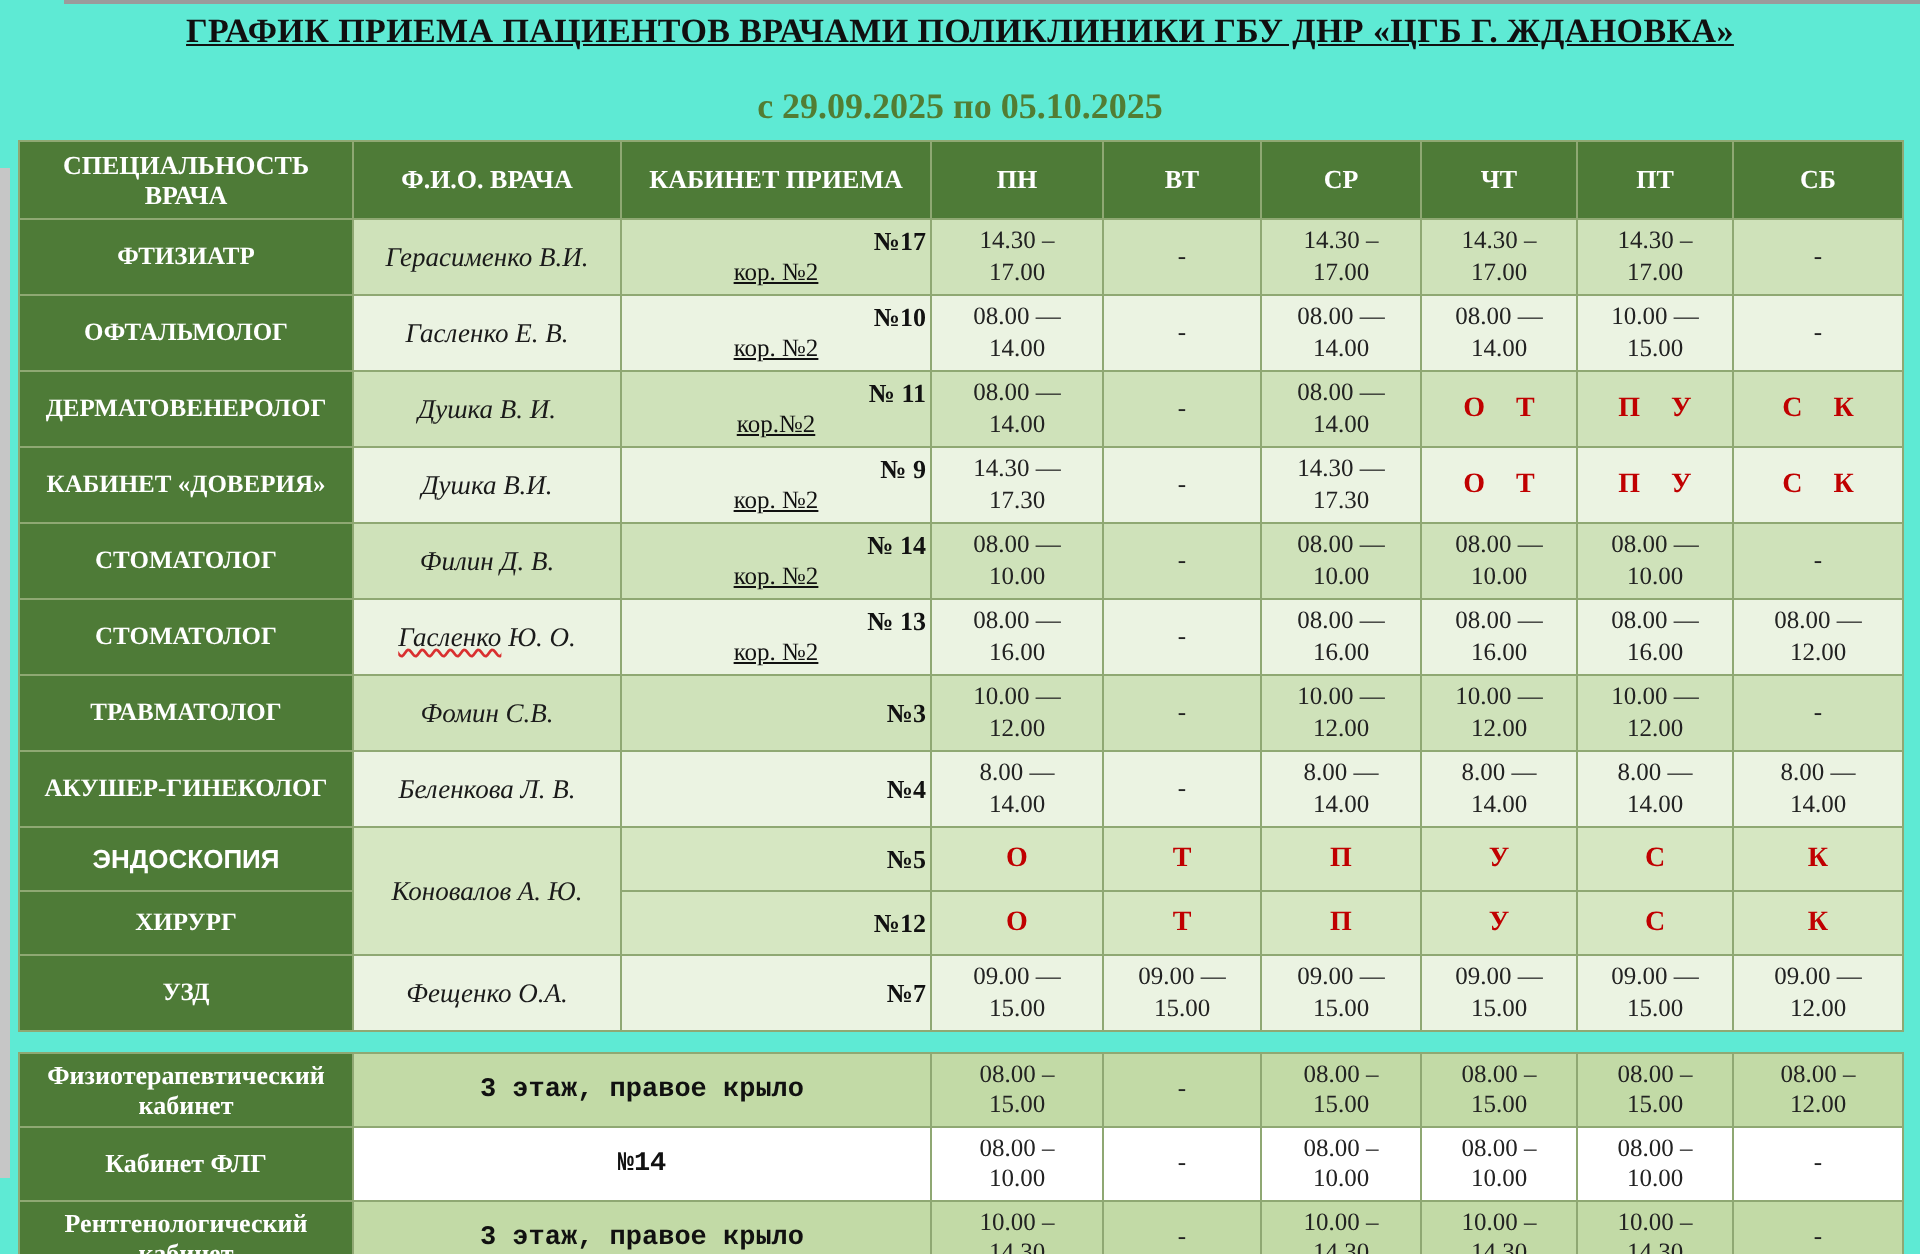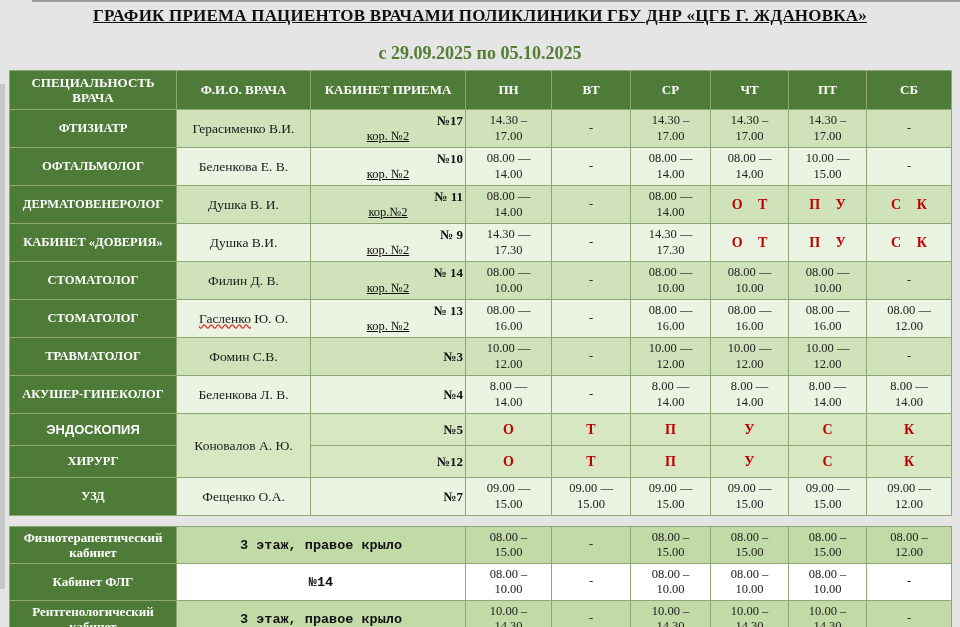--- a/index.html
+++ b/index.html
@@ -1,34 +1,34 @@
 <!DOCTYPE html>
 <html><head>
 <meta charset="utf-8">
 <style>
   html,body{margin:0;padding:0;background:#ffffff;}
-  .page{position:relative;width:960px;height:627px;background:#e5e5e5;overflow:hidden;
+  .page{position:relative;width:960px;height:627px;background:#5eead4;overflow:hidden;
         font-family:"Liberation Serif","DejaVu Serif",serif;box-sizing:border-box;padding-top:5px;}
   .edge-top{position:absolute;top:0;left:32px;right:0;height:2px;background:#9b9b9b;}
   .edge-left{position:absolute;top:84px;left:0;width:5px;height:505px;background:#c6c6c6;}
   .title{text-align:center;font-weight:bold;font-size:17px;color:#101010;letter-spacing:.2px;line-height:1.25;}
   .title span{text-decoration:underline;}
   .subtitle{text-align:center;font-weight:bold;font-size:18px;color:#527d33;margin-top:17px;}
   table.tbl{border-collapse:collapse;table-layout:fixed;width:942px;margin-left:9px;}
   #main{margin-top:6px;border-radius:12px;}
   #annex{margin-top:10px;}
   .tbl th,.tbl td{border:1px solid #8fa873;padding:1px 2px;text-align:center;vertical-align:middle;overflow:hidden;}
   .dark{background:#4e7b37;color:#ffffff;font-weight:bold;border-color:#c9d6b6;}
   thead th{height:36px;font-size:13px;line-height:1.2;}
   #main tbody td{height:35px;}
   #main tr.rshort td{height:29px;}
   #annex td{height:34px;}
   .spec{font-size:12.5px;line-height:1.2;}
   .sans{font-family:"Liberation Sans","DejaVu Sans",sans-serif;font-size:13px;}
-  .doc{font-size:13.5px;color:#1a1a1a;}
+  .doc{font-style:italic;font-size:13.5px;color:#1a1a1a;}
   .misspell{text-decoration:underline wavy #d93030;}
   .cab-no{font-weight:bold;font-size:13px;display:block;line-height:1.25;color:#111;text-align:right;}
   .cab-kor{display:block;font-size:12.5px;text-decoration:underline;line-height:1.25;color:#111;}
   .time{font-size:12.5px;color:#222;line-height:1.25;}
   .time>span{display:inline-block;max-width:68px;}
   .off{color:#c00000;font-weight:bold;font-size:14px;font-style:normal;}
   .pair{word-spacing:12px;}
   .shade-a{background:#cfe2ba;}
   .shade-b{background:#ebf3e2;}
   .merged{background:#d6e7c2;}
@@ -82,21 +82,21 @@
         </td>
         <td class="time shade-a"><span>14.30 – 17.00</span></td>
         <td class="time shade-a"><span>-</span></td>
         <td class="time shade-a"><span>14.30 – 17.00</span></td>
         <td class="time shade-a"><span>14.30 – 17.00</span></td>
         <td class="time shade-a"><span>14.30 – 17.00</span></td>
         <td class="time shade-a"><span>-</span></td>
       </tr>
       <tr>
         <td class="dark spec">ОФТАЛЬМОЛОГ</td>
-        <td class="doc shade-b">Беленкова Е. В.</td>
+        <td class="doc shade-b">Гасленко Е. В.</td>
         <td class="shade-b">
           <span class="cab-no">№10</span>
           <span class="cab-kor">кор. №2</span>
         </td>
         <td class="time shade-b"><span>08.00 — 14.00</span></td>
         <td class="time shade-b"><span>-</span></td>
         <td class="time shade-b"><span>08.00 — 14.00</span></td>
         <td class="time shade-b"><span>08.00 — 14.00</span></td>
         <td class="time shade-b"><span>10.00 — 15.00</span></td>
         <td class="time shade-b"><span>-</span></td>

